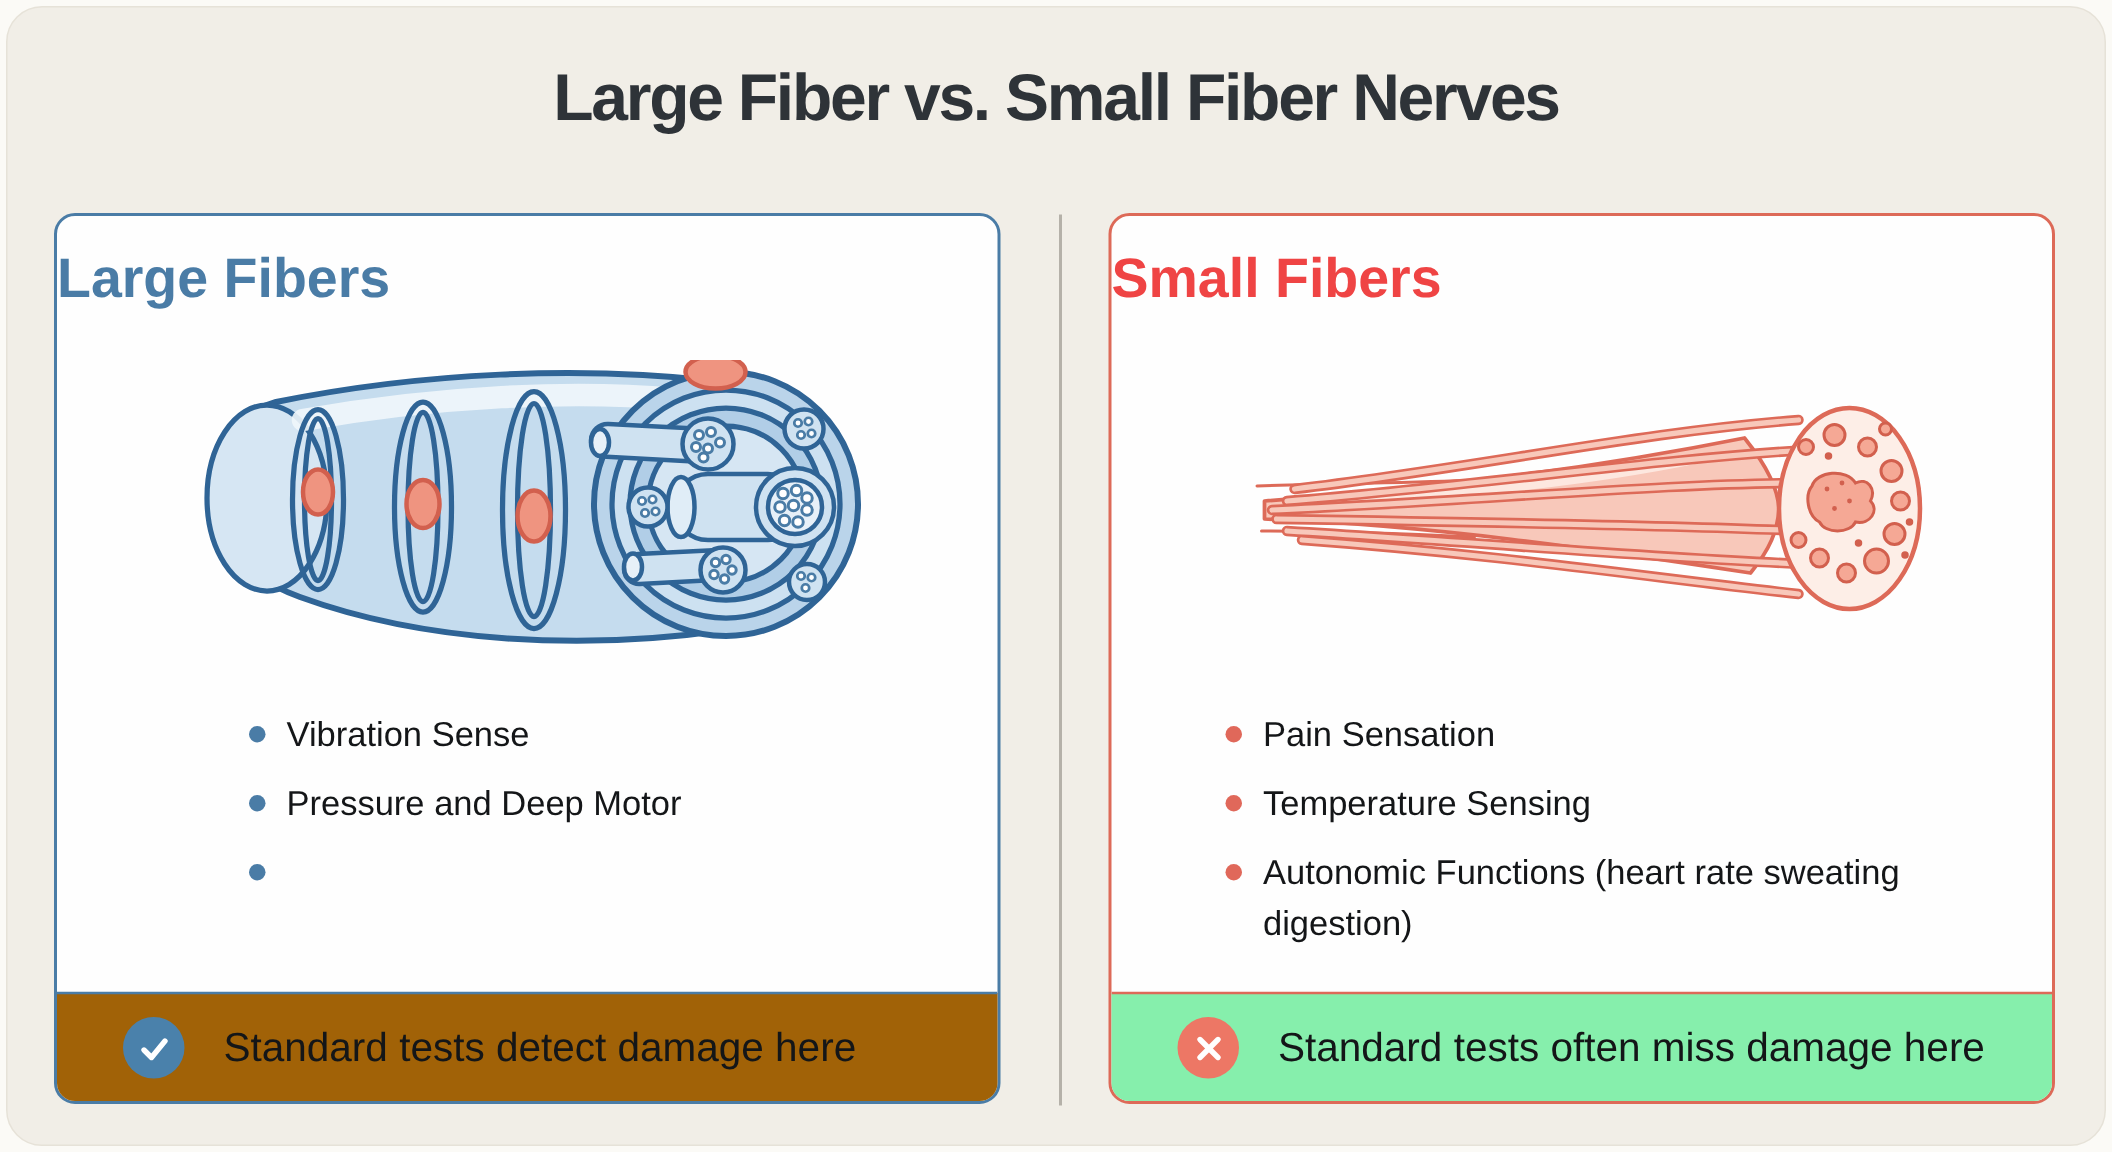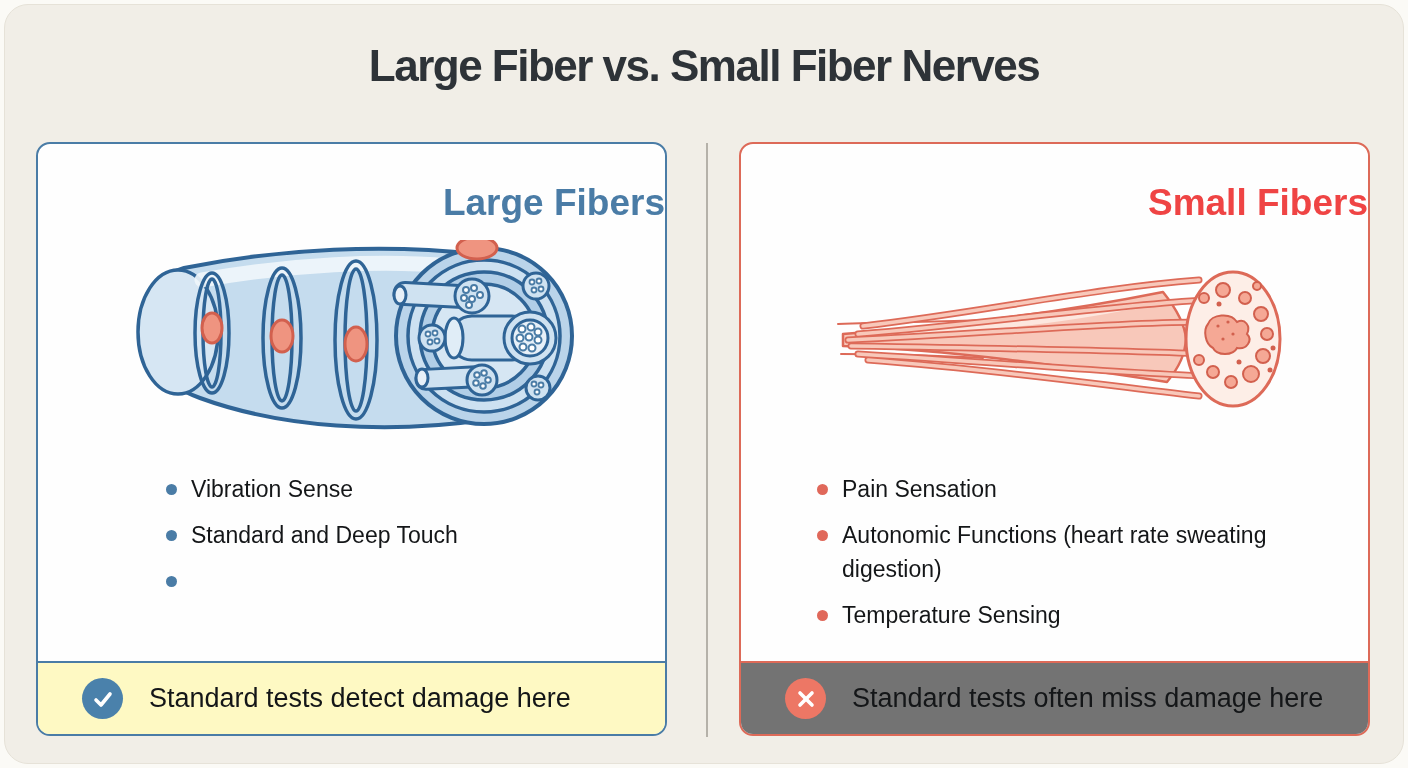--- a/index.html
+++ b/index.html
@@ -18,21 +18,21 @@
     text-align:center;font-size:44px;font-weight:600;
     color:#2e3338;letter-spacing:-1.5px;
   }
   .panel{
     position:absolute;top:137px;width:627px;height:590px;
     background:#fefefe;border:2px solid;border-radius:14px;
   }
   .panel-large{left:31px;border-color:#4a7ca6;}
   .panel-small{left:734px;border-color:#dd6a58;}
   .panel-title{
-    margin:38px 0 0 0;text-align:right;font-size:37px;font-weight:700;
+    margin:21px 0 0 0;text-align:left;font-size:37px;font-weight:700;
   }
   .panel-large .panel-title{color:#4a7ca6;}
   .panel-small .panel-title{color:#ef4444;}
   .divider{
     position:absolute;left:701px;top:138px;width:2px;height:594px;
     background:#b5b1a9;
   }
   .illus{position:absolute;}
   .illus-large{left:94px;top:96px;width:450px;height:195px;}
   .illus-small{left:92px;top:120px;width:470px;height:150px;}
@@ -52,22 +52,22 @@
     margin:12px 14px 0 0;
   }
   .panel-large .bullet-dot{background:#4a7ca6;}
   .panel-small .bullet-dot{background:#e0685a;}
   .panel-footer{
     position:absolute;left:0;right:0;bottom:0;height:71px;
     border-top:2px solid;border-radius:0 0 12px 12px;
     display:flex;align-items:center;padding-left:44px;gap:26px;
     font-size:27px;color:#141618;
   }
-  .panel-large .panel-footer{background:#fef9c3;border-top-color:#4a7ca6;}
-  .panel-small .panel-footer{background:#737373;border-top-color:#dd6a58;}
+  .panel-large .panel-footer{background:#a16207;border-top-color:#4a7ca6;}
+  .panel-small .panel-footer{background:#86efac;border-top-color:#dd6a58;}
   .badge{
     flex:0 0 auto;width:41px;height:41px;border-radius:50%;
     display:flex;align-items:center;justify-content:center;
   }
   .badge-check{background:#4a81ab;}
   .badge-cross{background:#ed7765;}
   .badge svg{width:24px;height:24px;}
 </style>
 </head>
 <body>
@@ -172,21 +172,21 @@
       </svg>
     </div>
 
     <ul class="bullets">
       <li>
         <span class="bullet-dot"></span>
         <span>Vibration Sense</span>
       </li>
       <li>
         <span class="bullet-dot"></span>
-        <span>Standard and Deep Touch</span>
+        <span>Pressure and Deep Motor</span>
       </li>
       <li>
         <span class="bullet-dot"></span>
       </li>
     </ul>
 
     <div class="panel-footer">
       <span class="badge badge-check">
         <svg viewBox="0 0 24 24">
             <polyline points="5,13 10,18 19,7" fill="none" stroke="#ffffff" stroke-width="3.6" stroke-linecap="round" stroke-linejoin="round"></polyline>
@@ -260,25 +260,25 @@
       </svg>
     </div>
 
     <ul class="bullets">
       <li>
         <span class="bullet-dot"></span>
         <span>Pain Sensation</span>
       </li>
       <li>
         <span class="bullet-dot"></span>
+        <span>Temperature Sensing</span>
+      </li>
+      <li>
+        <span class="bullet-dot"></span>
         <span>Autonomic Functions (heart rate sweating digestion)</span>
-      </li>
-      <li>
-        <span class="bullet-dot"></span>
-        <span>Temperature Sensing</span>
       </li>
     </ul>
 
     <div class="panel-footer">
       <span class="badge badge-cross">
         <svg viewBox="0 0 24 24">
           <line x1="6" y1="6" x2="18" y2="18" stroke="#ffffff" stroke-width="3.6" stroke-linecap="round"></line>
           <line x1="18" y1="6" x2="6" y2="18" stroke="#ffffff" stroke-width="3.6" stroke-linecap="round"></line>
         </svg>
       </span>

